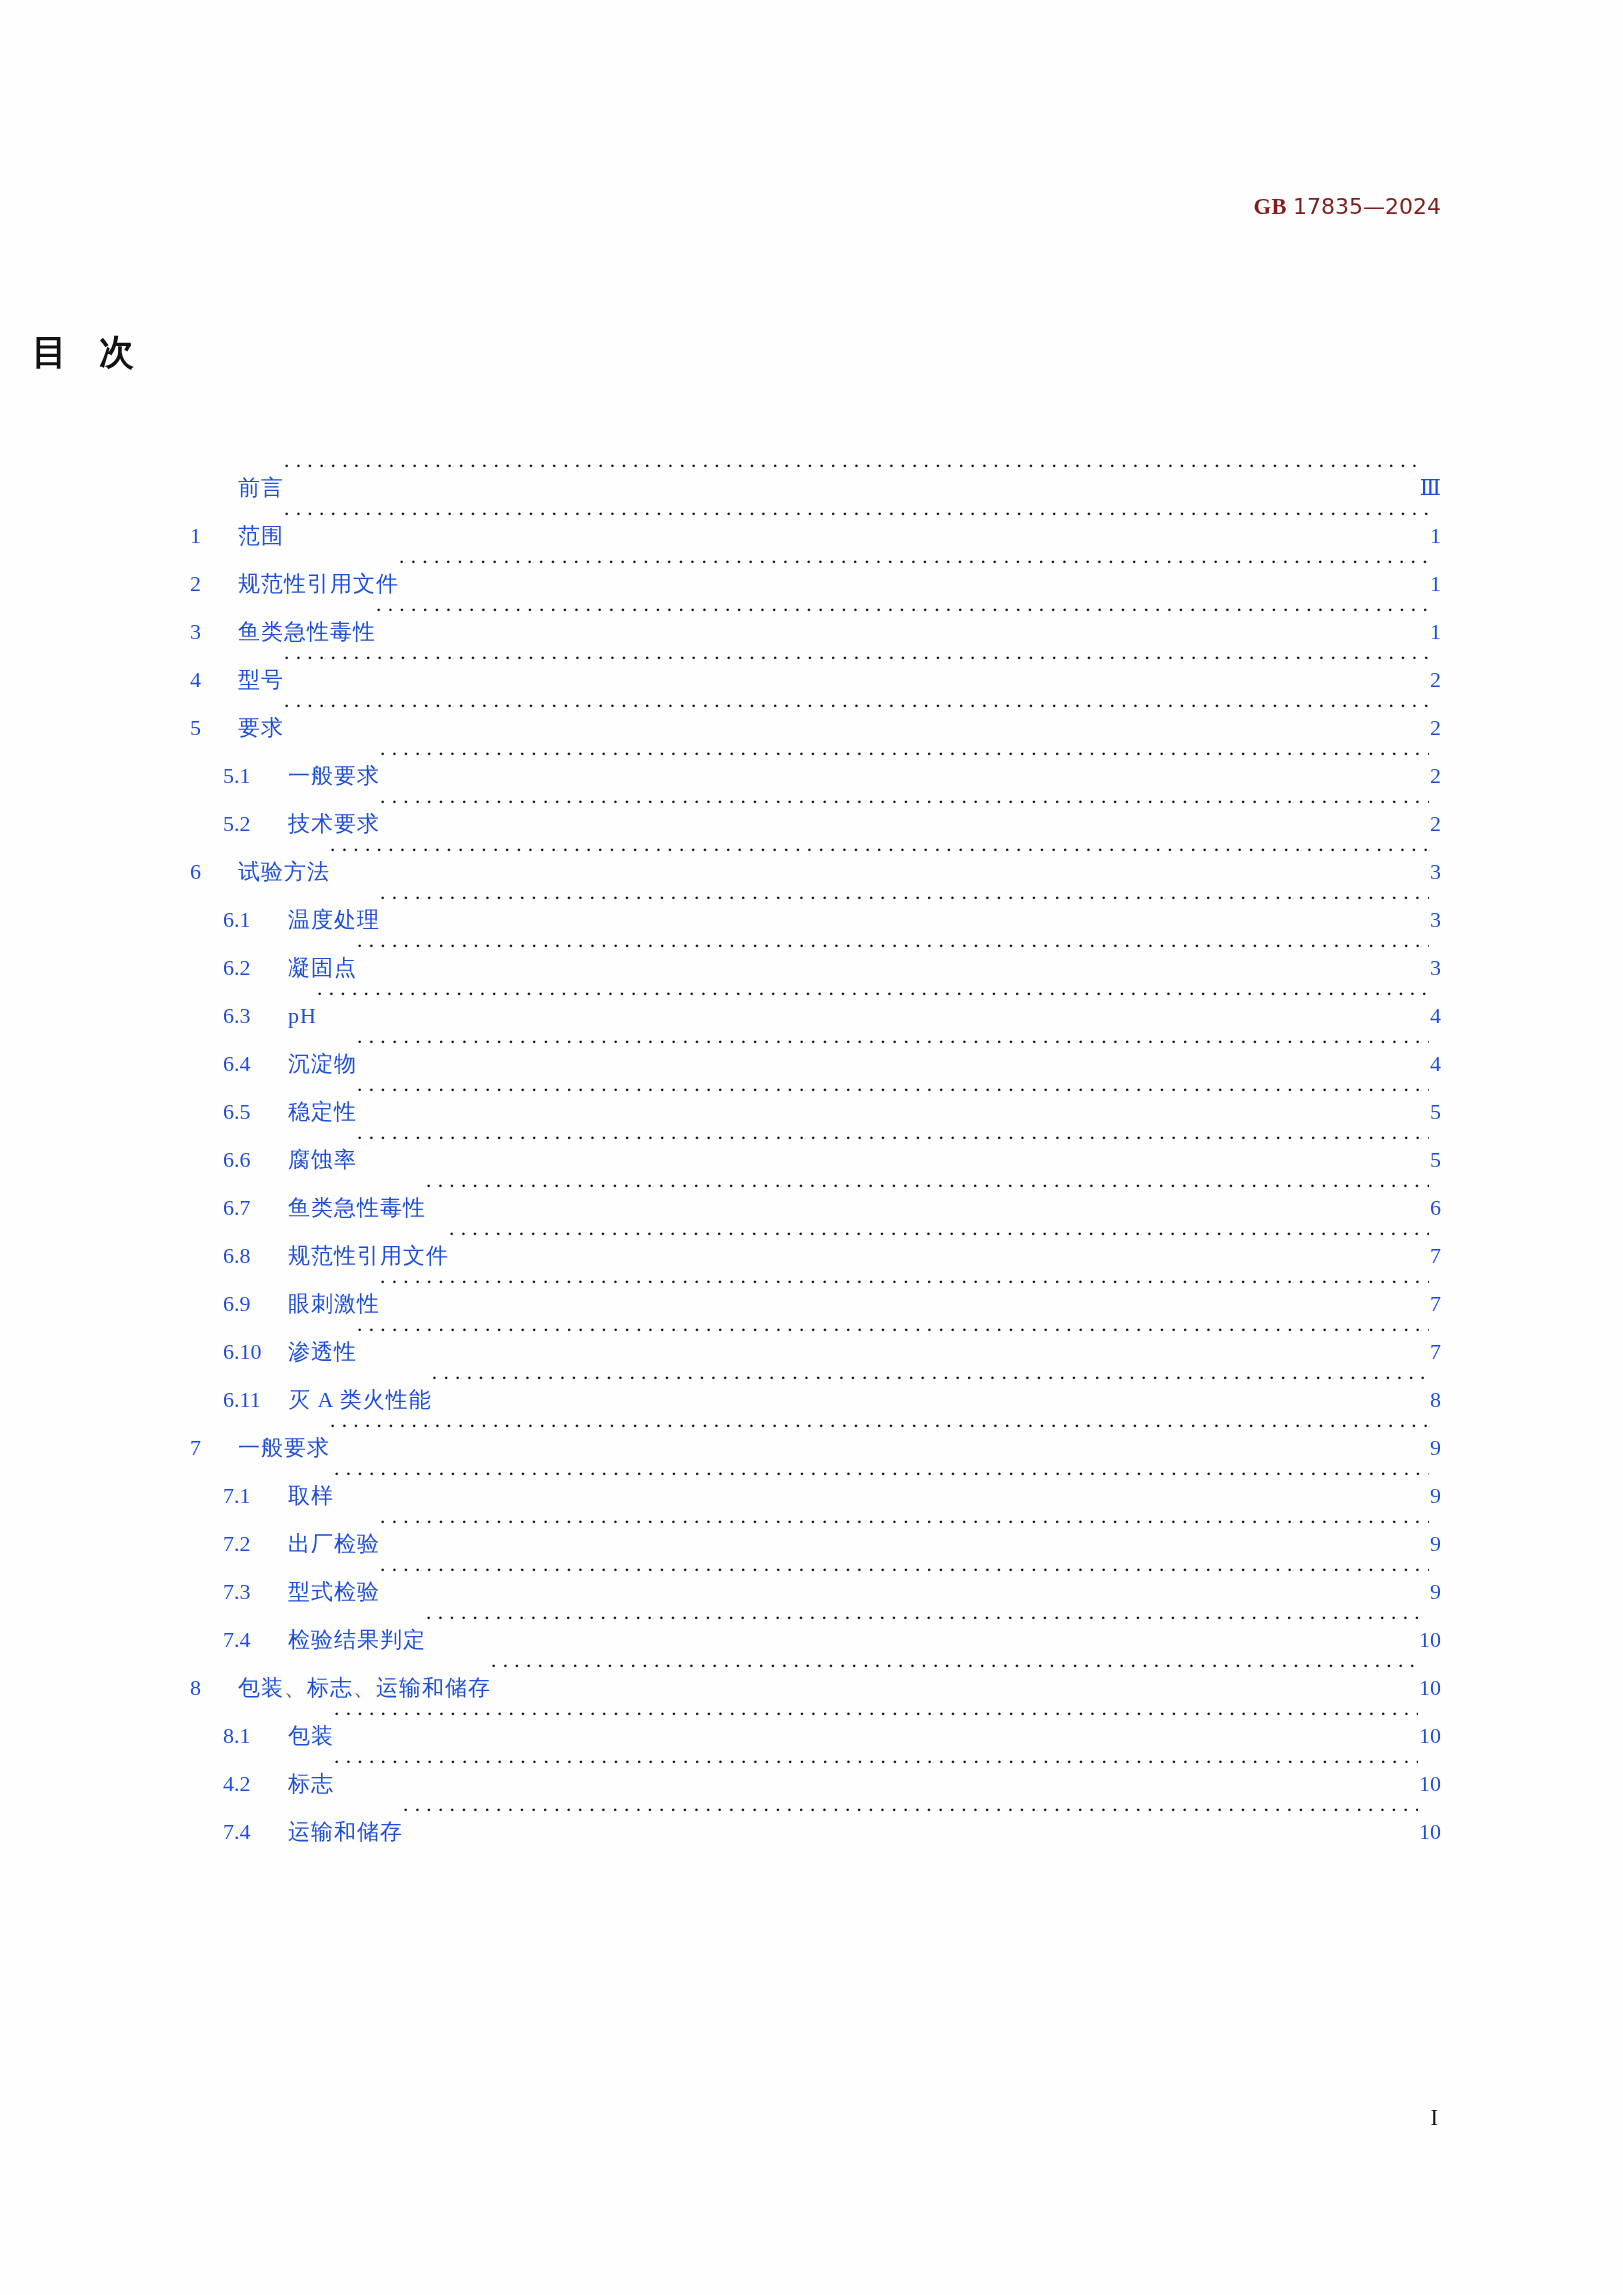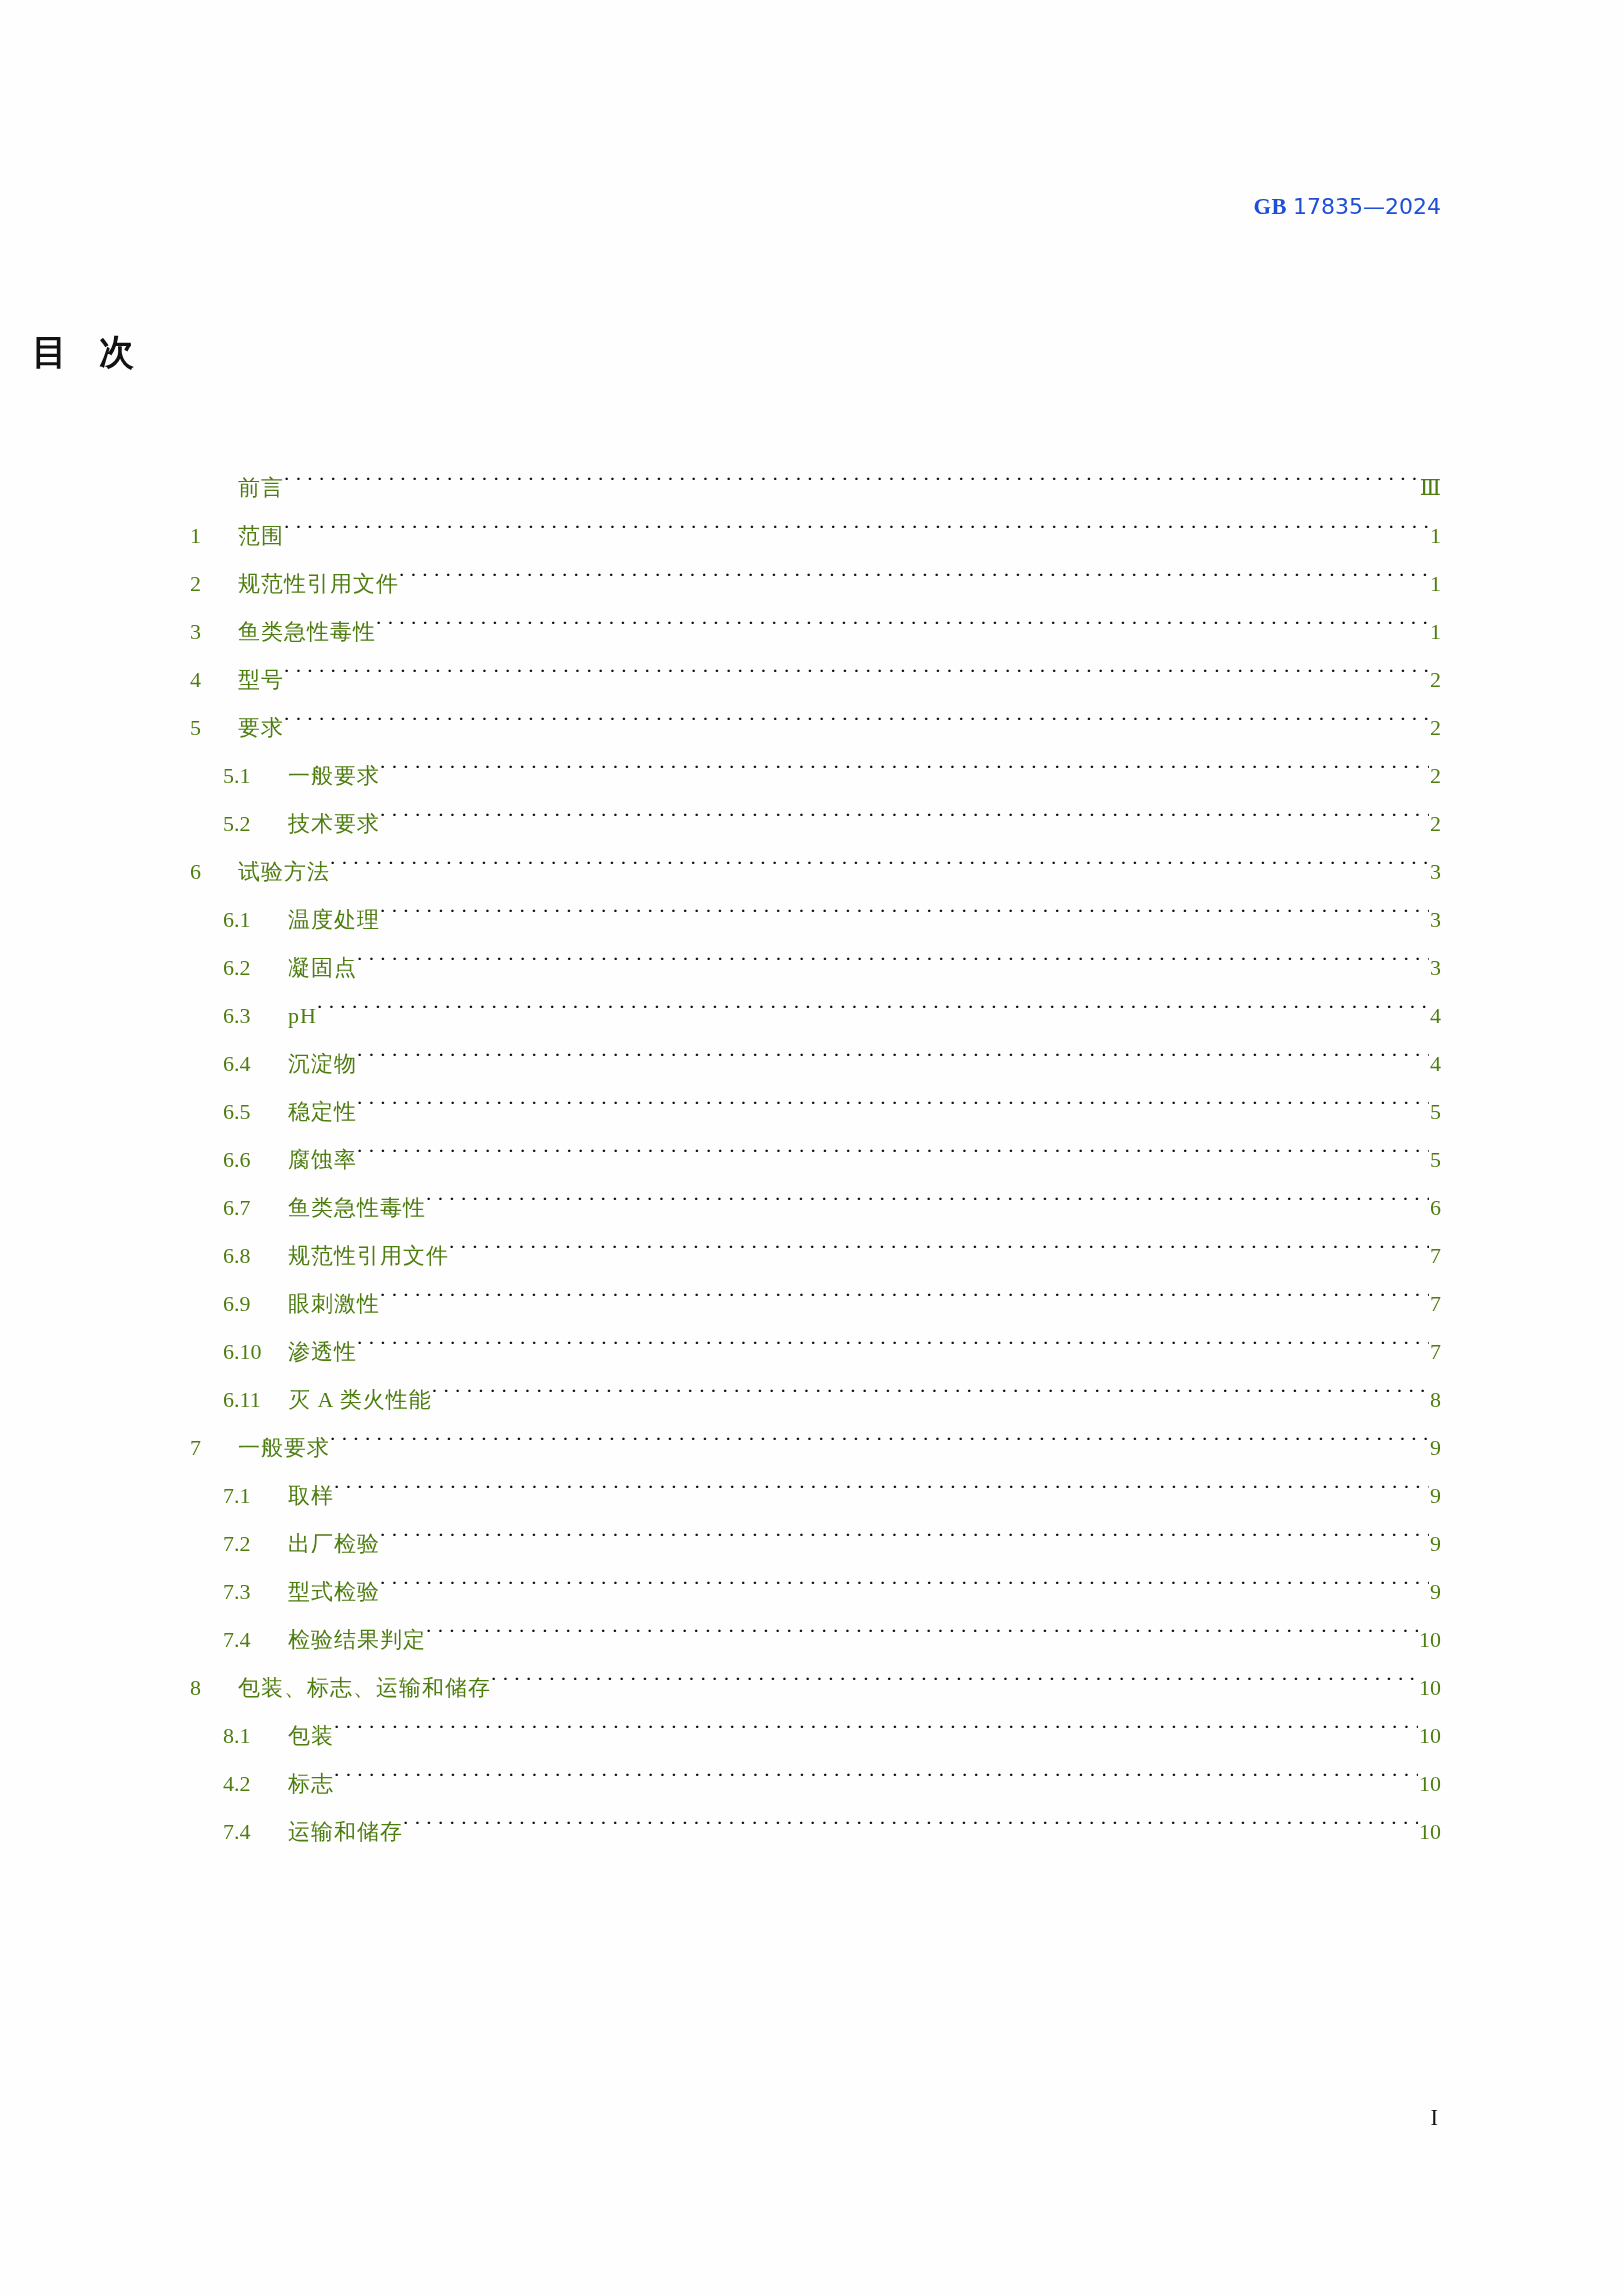--- a/index.html
+++ b/index.html
@@ -23,21 +23,21 @@
   }
 
   
   .std-header {
     position: absolute;
     top: 194px;
     right: 182px;
     font-size: 22.5px;
     letter-spacing: 0.5px;
     white-space: nowrap;
-    color: #1d4ed8;
+    color: #7f1d1d;
   }
   .std-header .gb {
     font-weight: bold;
     font-family: "Liberation Serif", "DejaVu Serif", serif;
   }
   .std-header .num {
     font-family: "DejaVu Sans", sans-serif;
     font-size: 22px;
     letter-spacing: 0px;
   }
@@ -60,26 +60,26 @@
   
   .toc {
     position: absolute;
     top: 464px;
     left: 190px;
     width: 1251px;
   }
 
   .toc-row {
     display: flex;
-    align-items: center;
+    align-items: flex-start;
     height: 48px;
     font-size: 22px;
     line-height: 48px;
     white-space: nowrap;
-    color: #4d7c0f;
+    color: #1d4ed8;
   }
 
   .toc-row.lvl2 { padding-left: 33px; }
 
   .row-num {
     flex: 0 0 auto;
     font-family: "Liberation Serif", "DejaVu Serif", serif;
     font-size: 22px;
   }
   .lvl1 > .row-num { min-width: 48px; }

